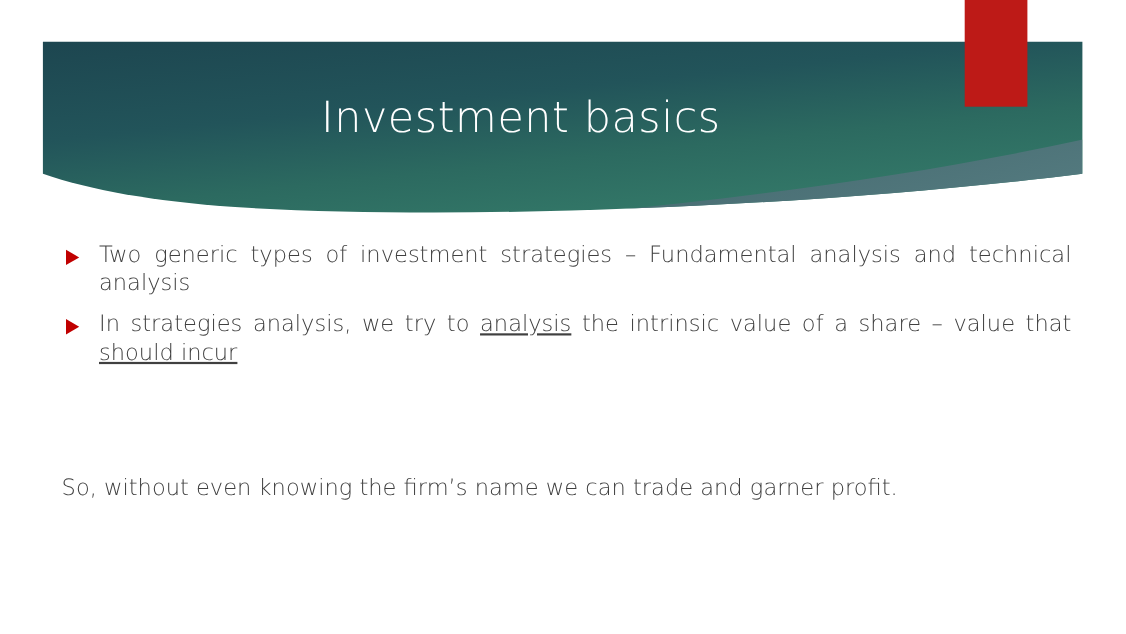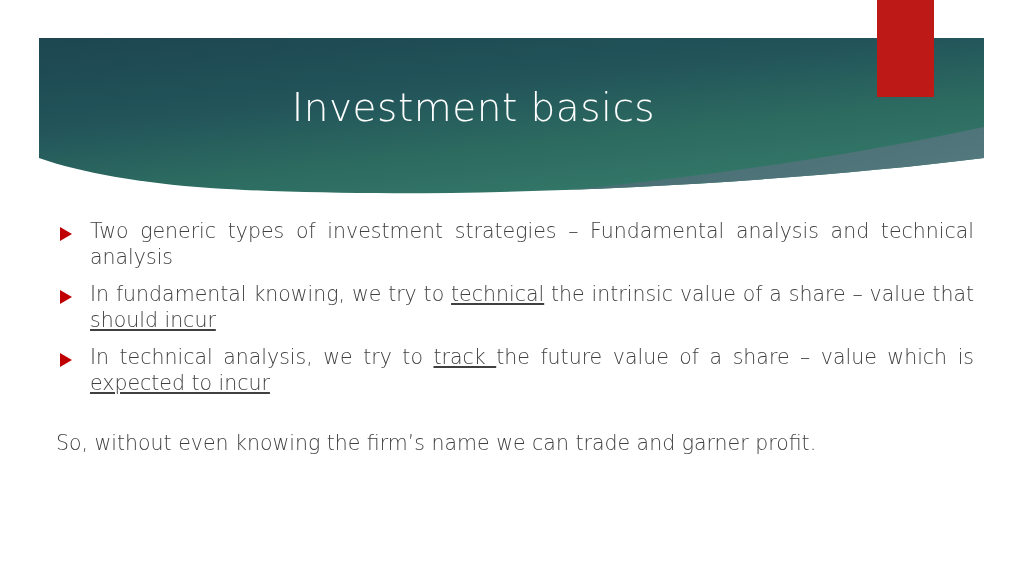--- a/index.html
+++ b/index.html
@@ -163,30 +163,24 @@
       <div class="bullet-row">
         <span class="bullet-marker"></span>
         <span class="bullet-text">
           <span>Two generic types of investment strategies – Fundamental analysis and technical analysis</span>
         </span>
       </div>
 
       <div class="bullet-row">
         <span class="bullet-marker"></span>
         <span class="bullet-text">
-          <span>In fundamental knowing, we try to </span><u>technical</u><span> the intrinsic value of a share – value that </span><u>should incur</u>
+          <span>In strategies analysis, we try to </span><u>analysis</u><span> the intrinsic value of a share – value that </span><u>should incur</u>
         </span>
       </div>
 
-      <div class="bullet-row">
-        <span class="bullet-marker"></span>
-        <span class="bullet-text">
-          <span>In technical analysis, we try to </span><u>track </u><span>the future value of a share – value which is </span><u>expected to incur</u>
-        </span>
-      </div>
 
     </div>
 
     <div class="closing-paragraph">So, without even knowing the firm’s name we can trade and garner profit.</div>
 
   </div>
 
 </div>
 
 </body></html>

